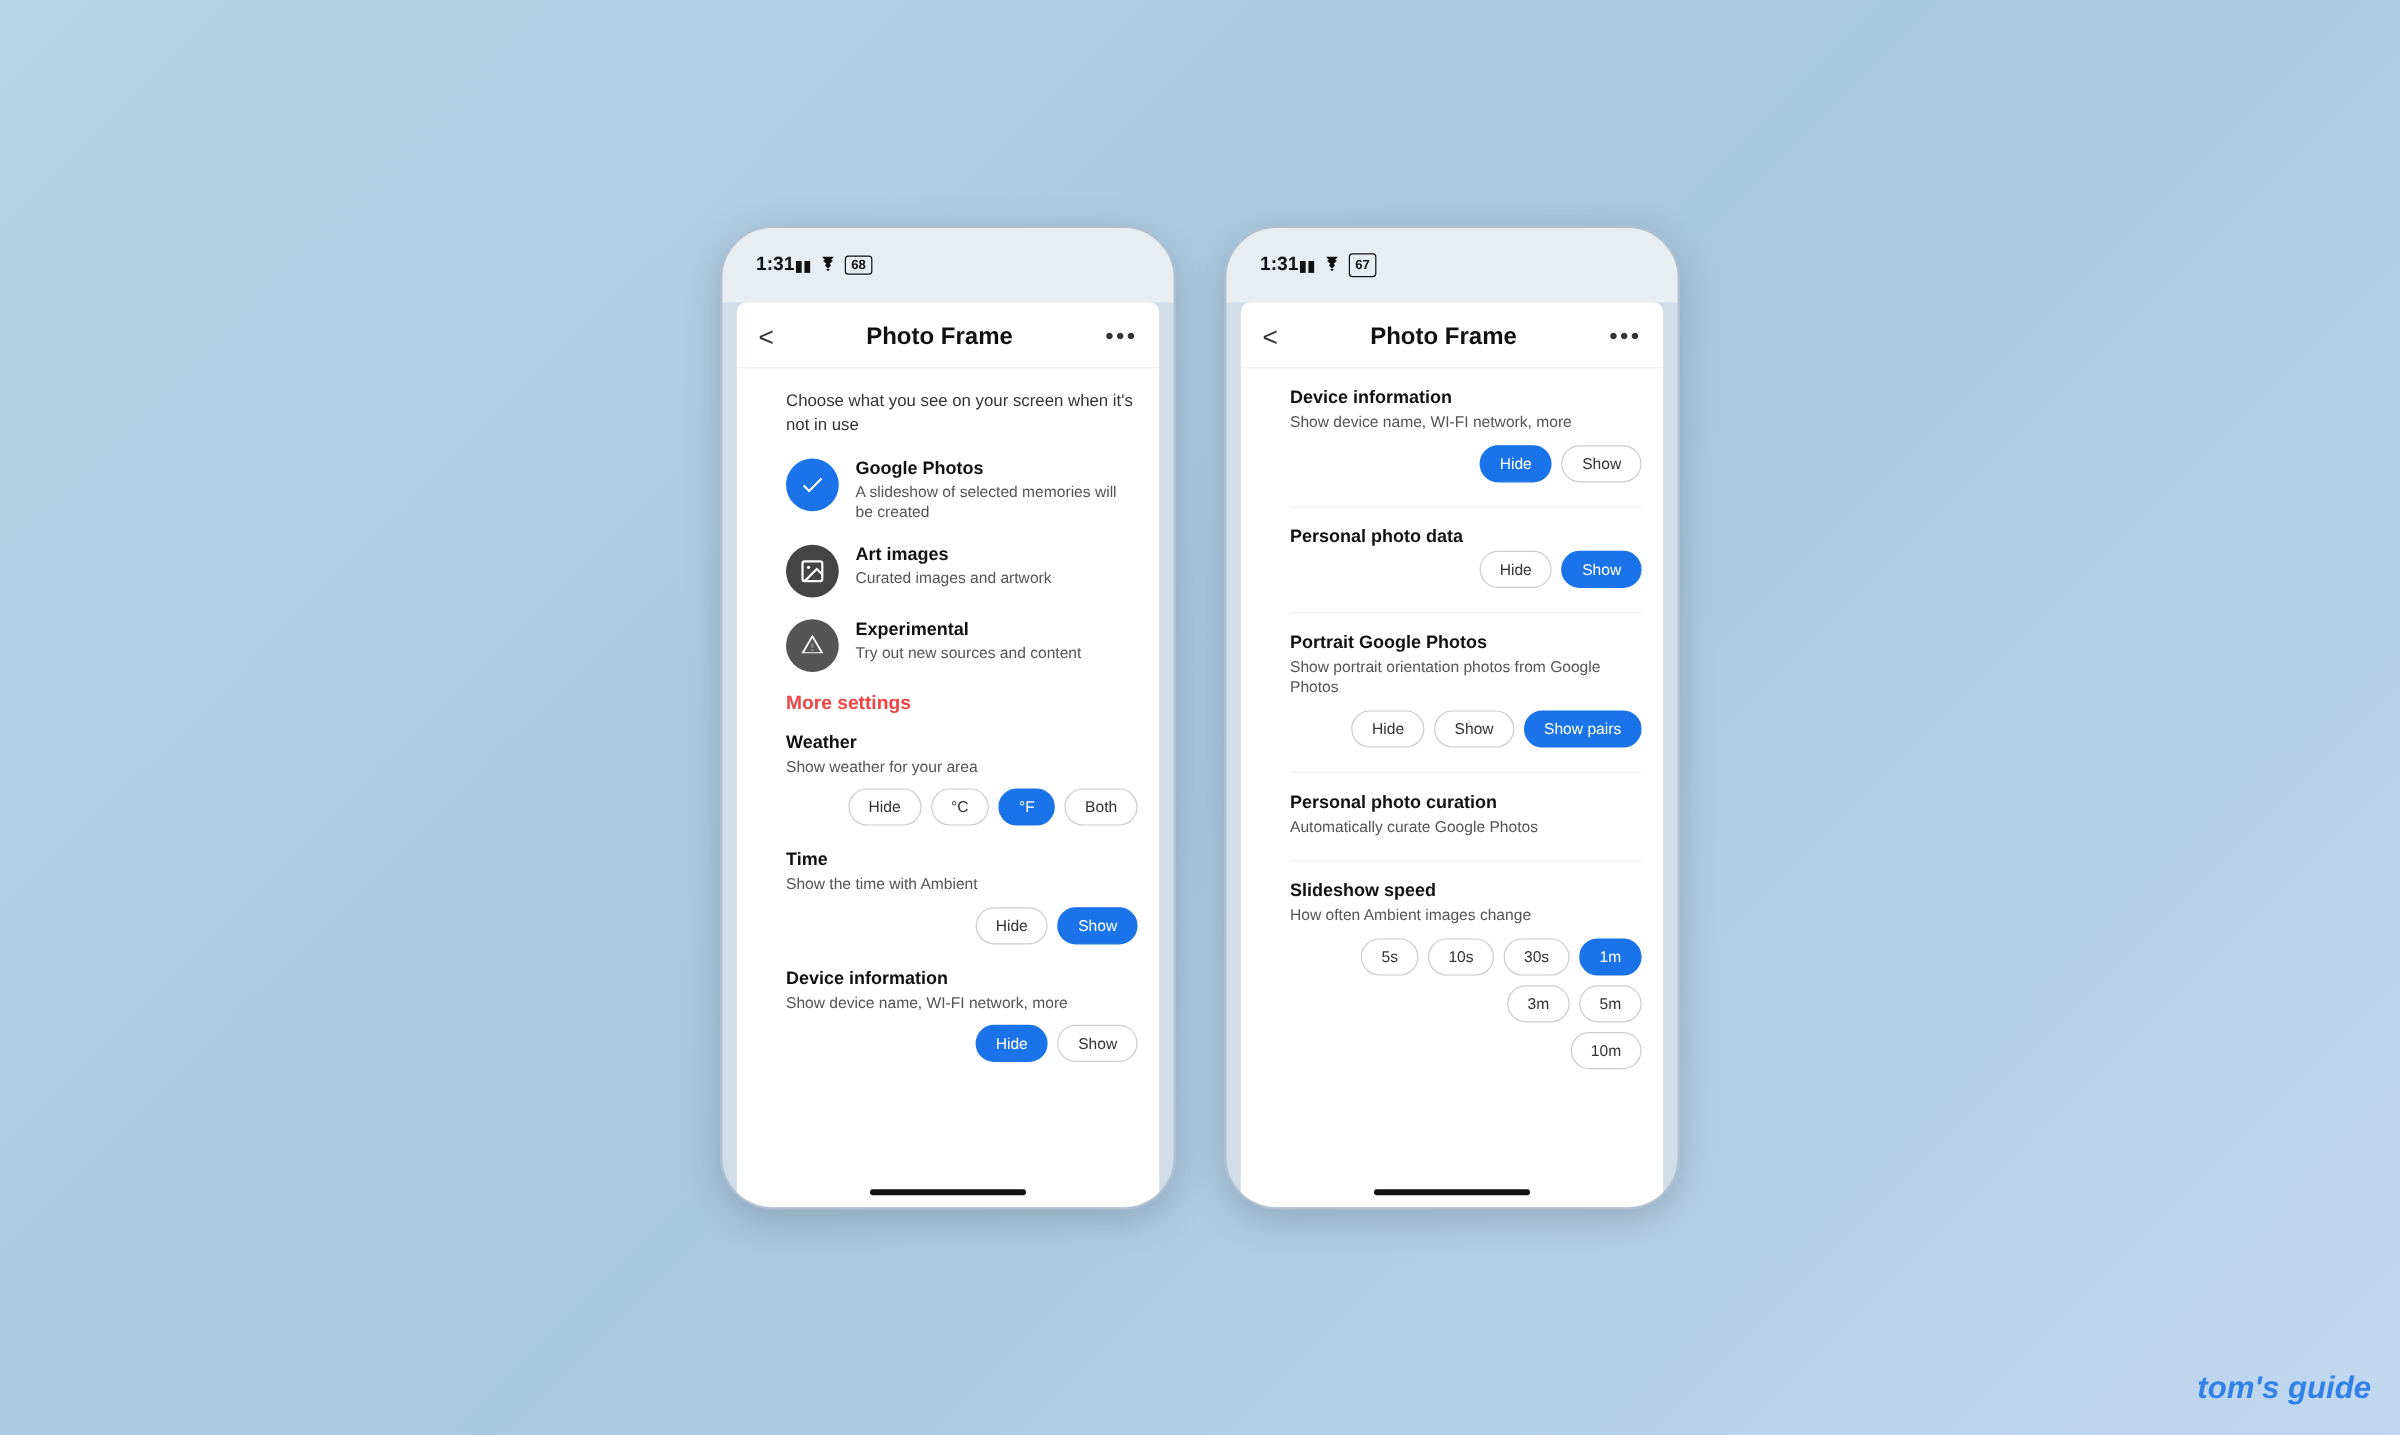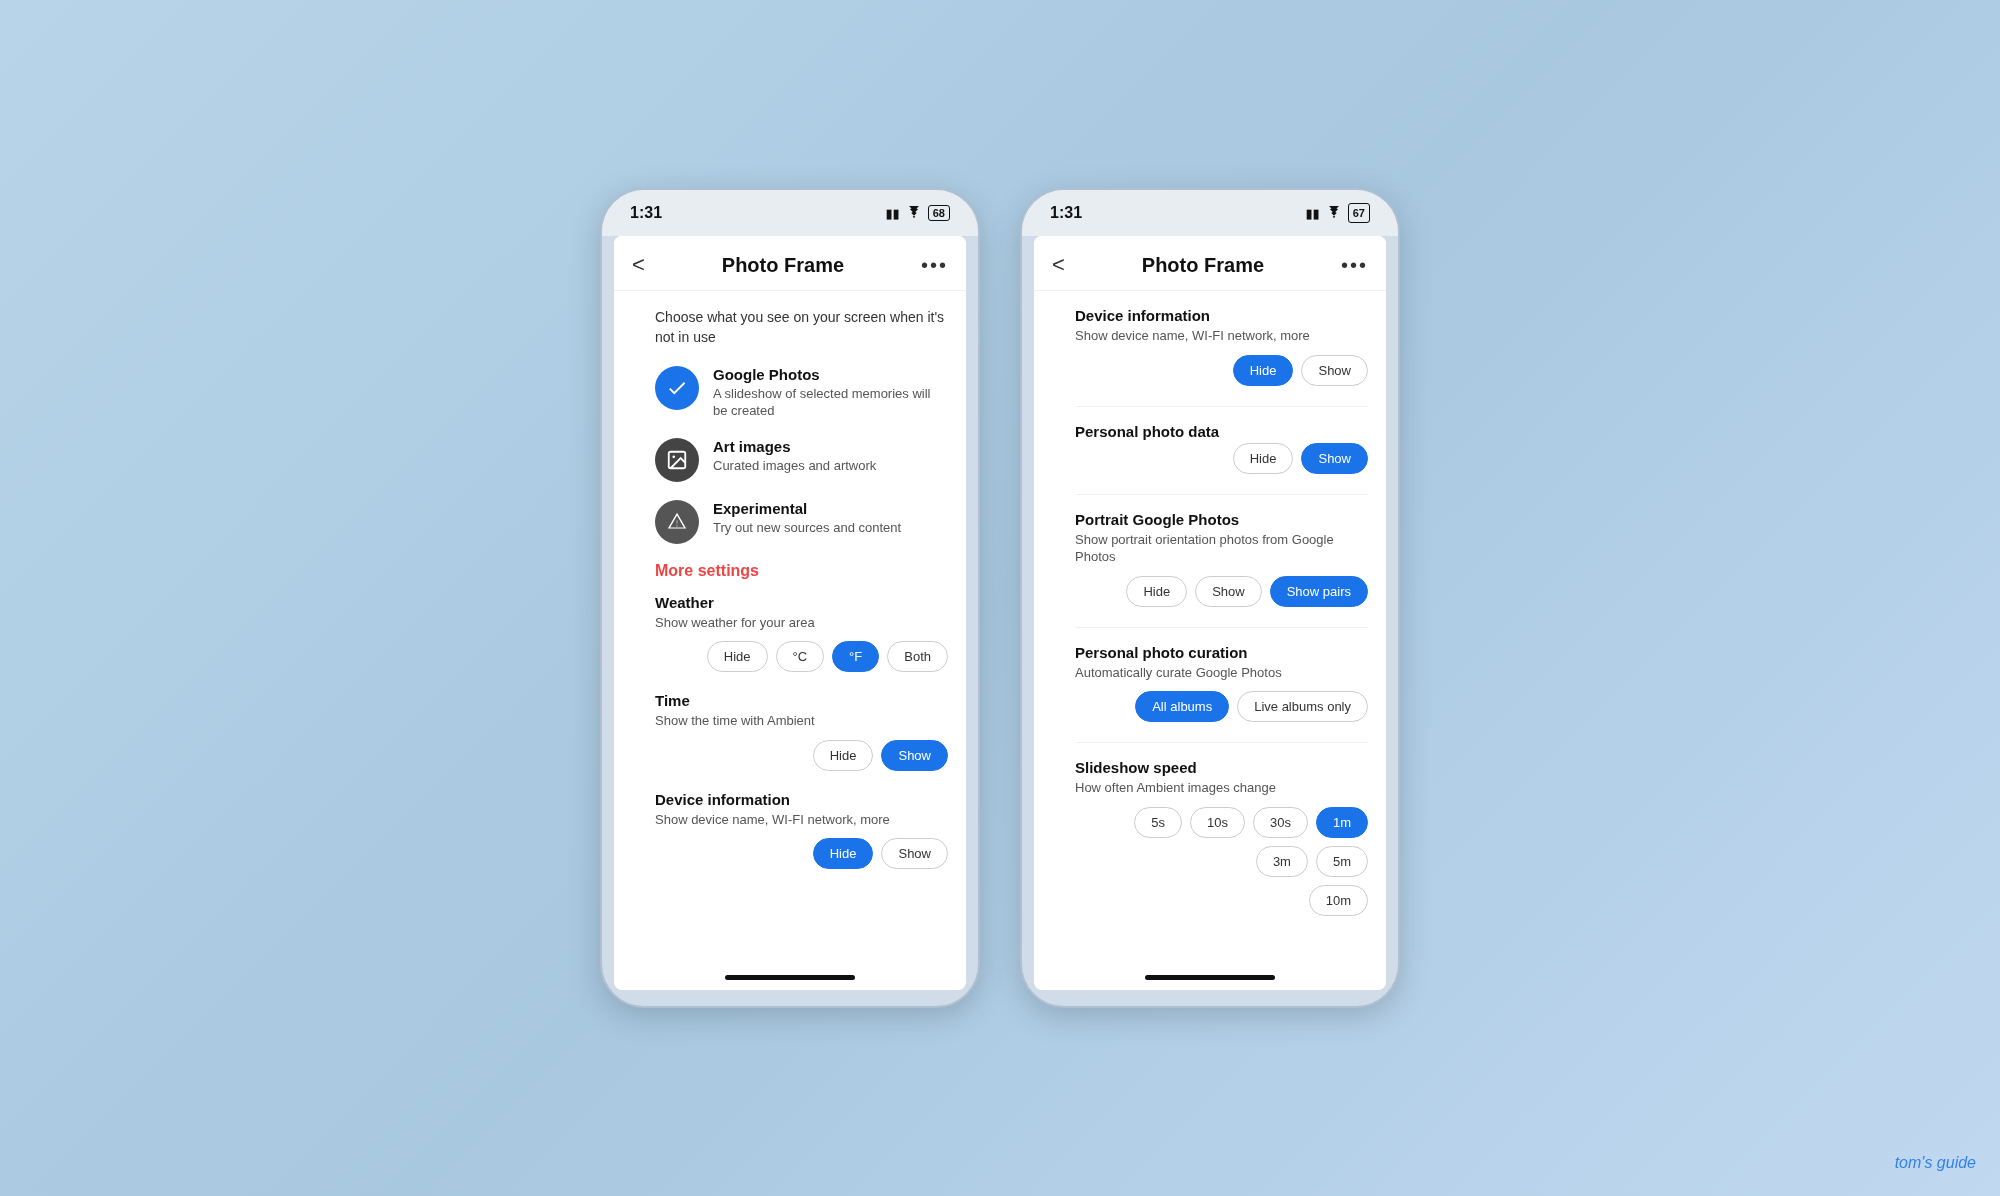--- a/index.html
+++ b/index.html
@@ -22,24 +22,23 @@
       width: 380px;
       height: 820px;
       position: relative;
       box-shadow: 0 8px 32px rgba(0,0,0,0.18);
       overflow: hidden;
       border: 2px solid #b0c0d0;
     }
 
     .status-bar {
       background: #e8edf2;
-      height: 46px;
+      height: 62px;
       display: flex;
       align-items: center;
-      justify-content: space-between;
       padding: 0 28px;
     }
 
     .status-time {
       font-size: 16px;
       font-weight: 600;
       color: #111;
     }
 
     .status-icons {
@@ -226,22 +225,22 @@
       border-radius: 3px;
       margin: 0 auto 10px;
     }
 
     
     .watermark {
       position: absolute;
       bottom: 24px;
       right: 24px;
       color: #1a73e8;
-      font-size: 16px;
-      font-weight: 400;
+      font-size: 26px;
+      font-weight: 700;
       font-style: italic;
       opacity: 0.85;
     }
   </style>
 </head>
 <body>
 
 <div class="phone-container">
   <div class="status-bar">
     <span class="status-time">1:31</span>
@@ -399,24 +398,20 @@
           <button class="btn-pill">Show</button>
           <button class="btn-pill active">Show pairs</button>
         </div>
       </div>
 
       <div class="divider-line"></div>
 
       <div class="right-setting-block">
         <div class="right-setting-title">Personal photo curation</div>
         <div class="right-setting-desc">Automatically curate Google Photos</div>
-        <div class="btn-group">
-          <button class="btn-pill active">All albums</button>
-          <button class="btn-pill">Live albums only</button>
-        </div>
       </div>
 
       <div class="divider-line"></div>
 
       <div class="right-setting-block">
         <div class="right-setting-title">Slideshow speed</div>
         <div class="right-setting-desc">How often Ambient images change</div>
         <div class="btn-group">
           <button class="btn-pill">5s</button>
           <button class="btn-pill">10s</button>

